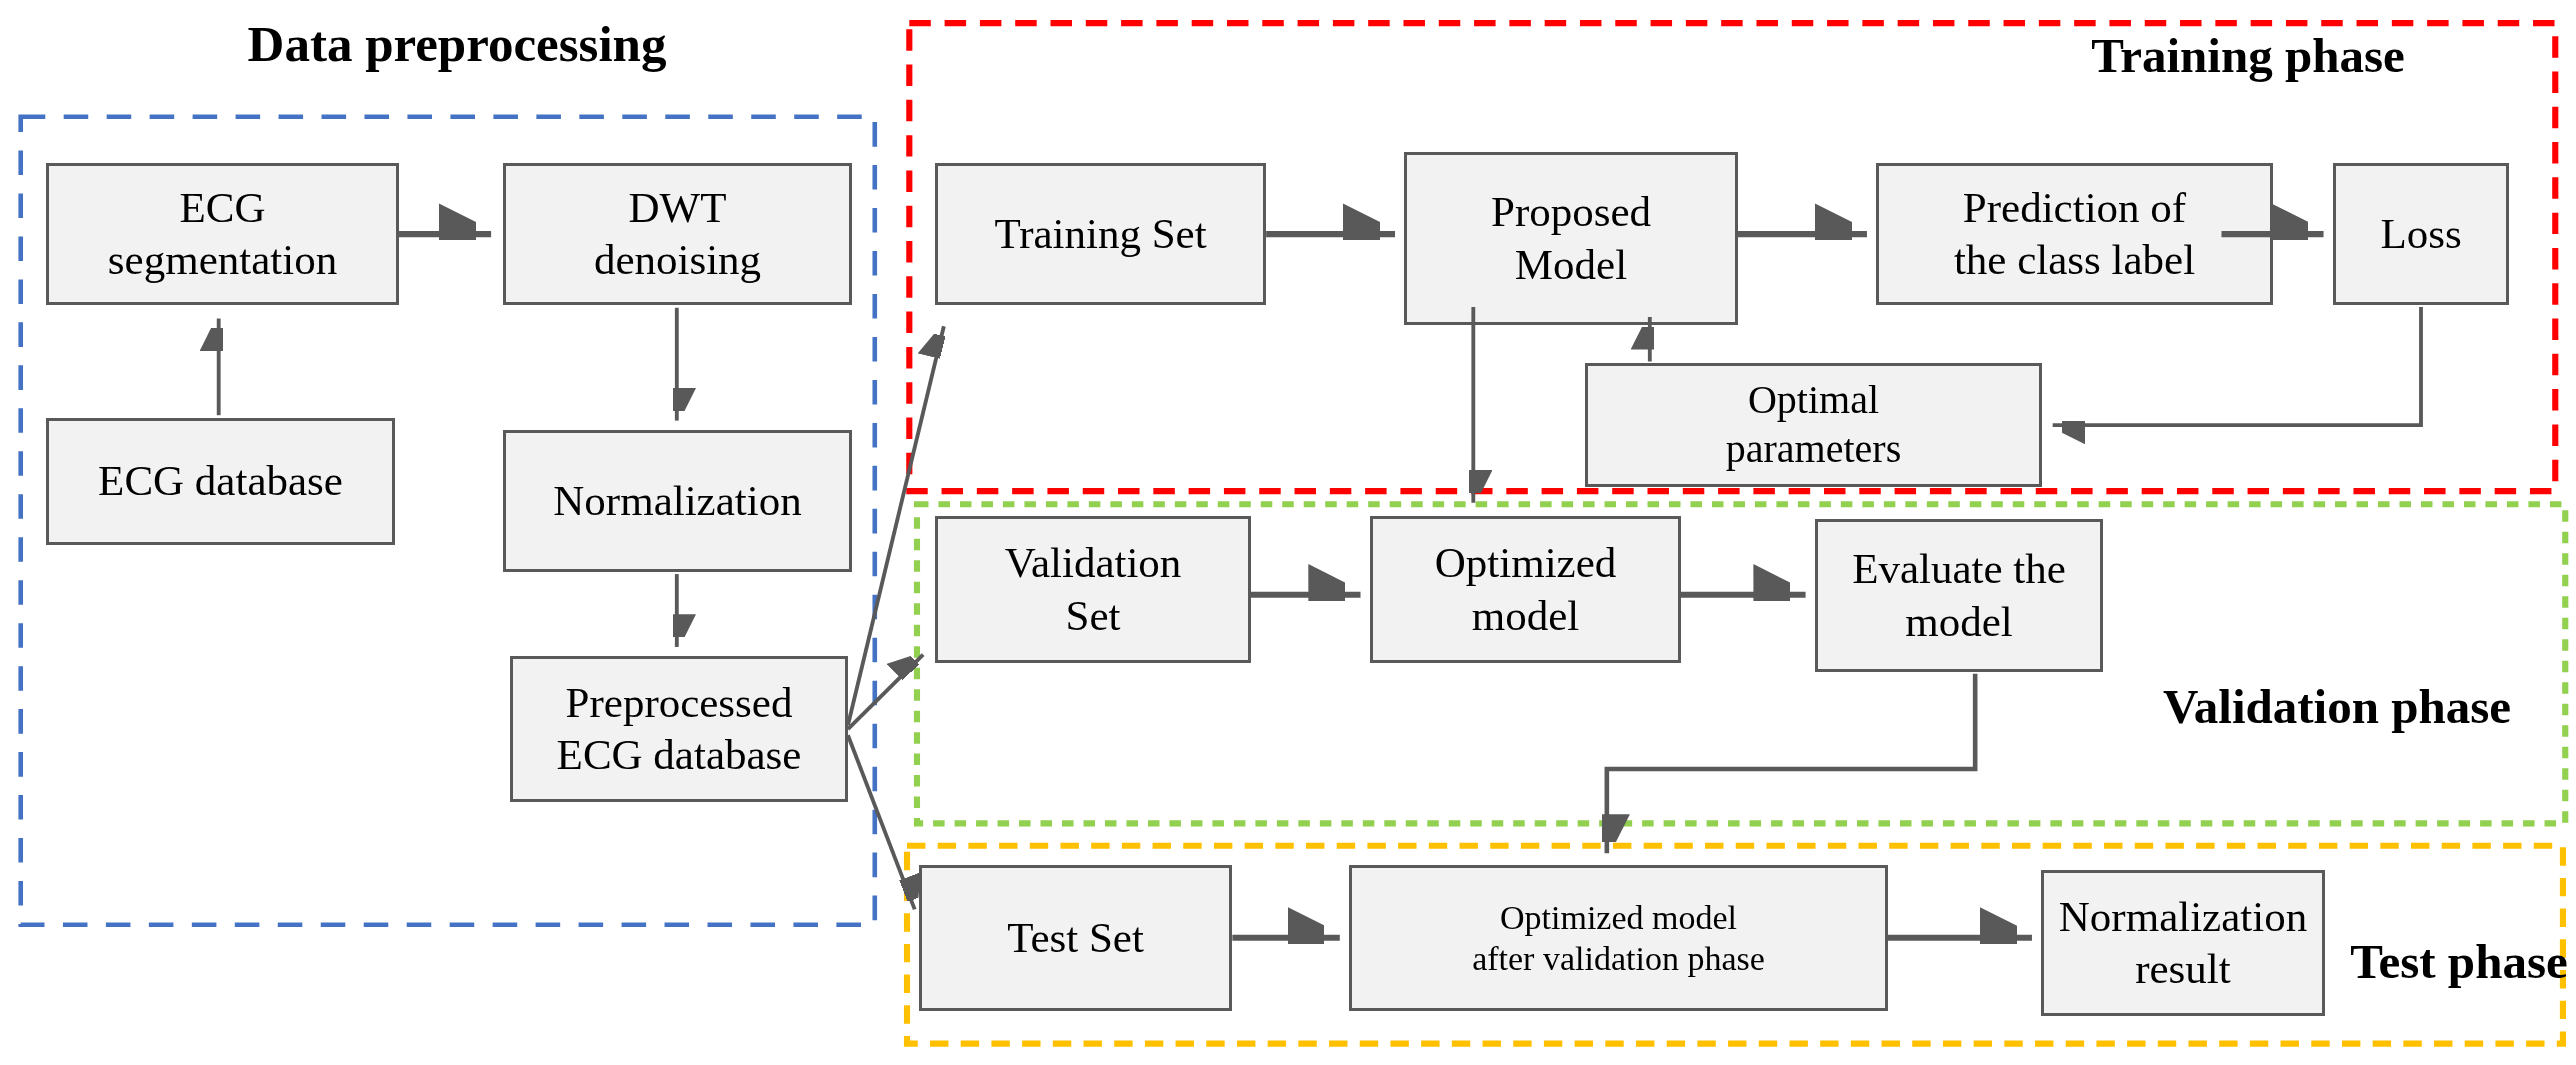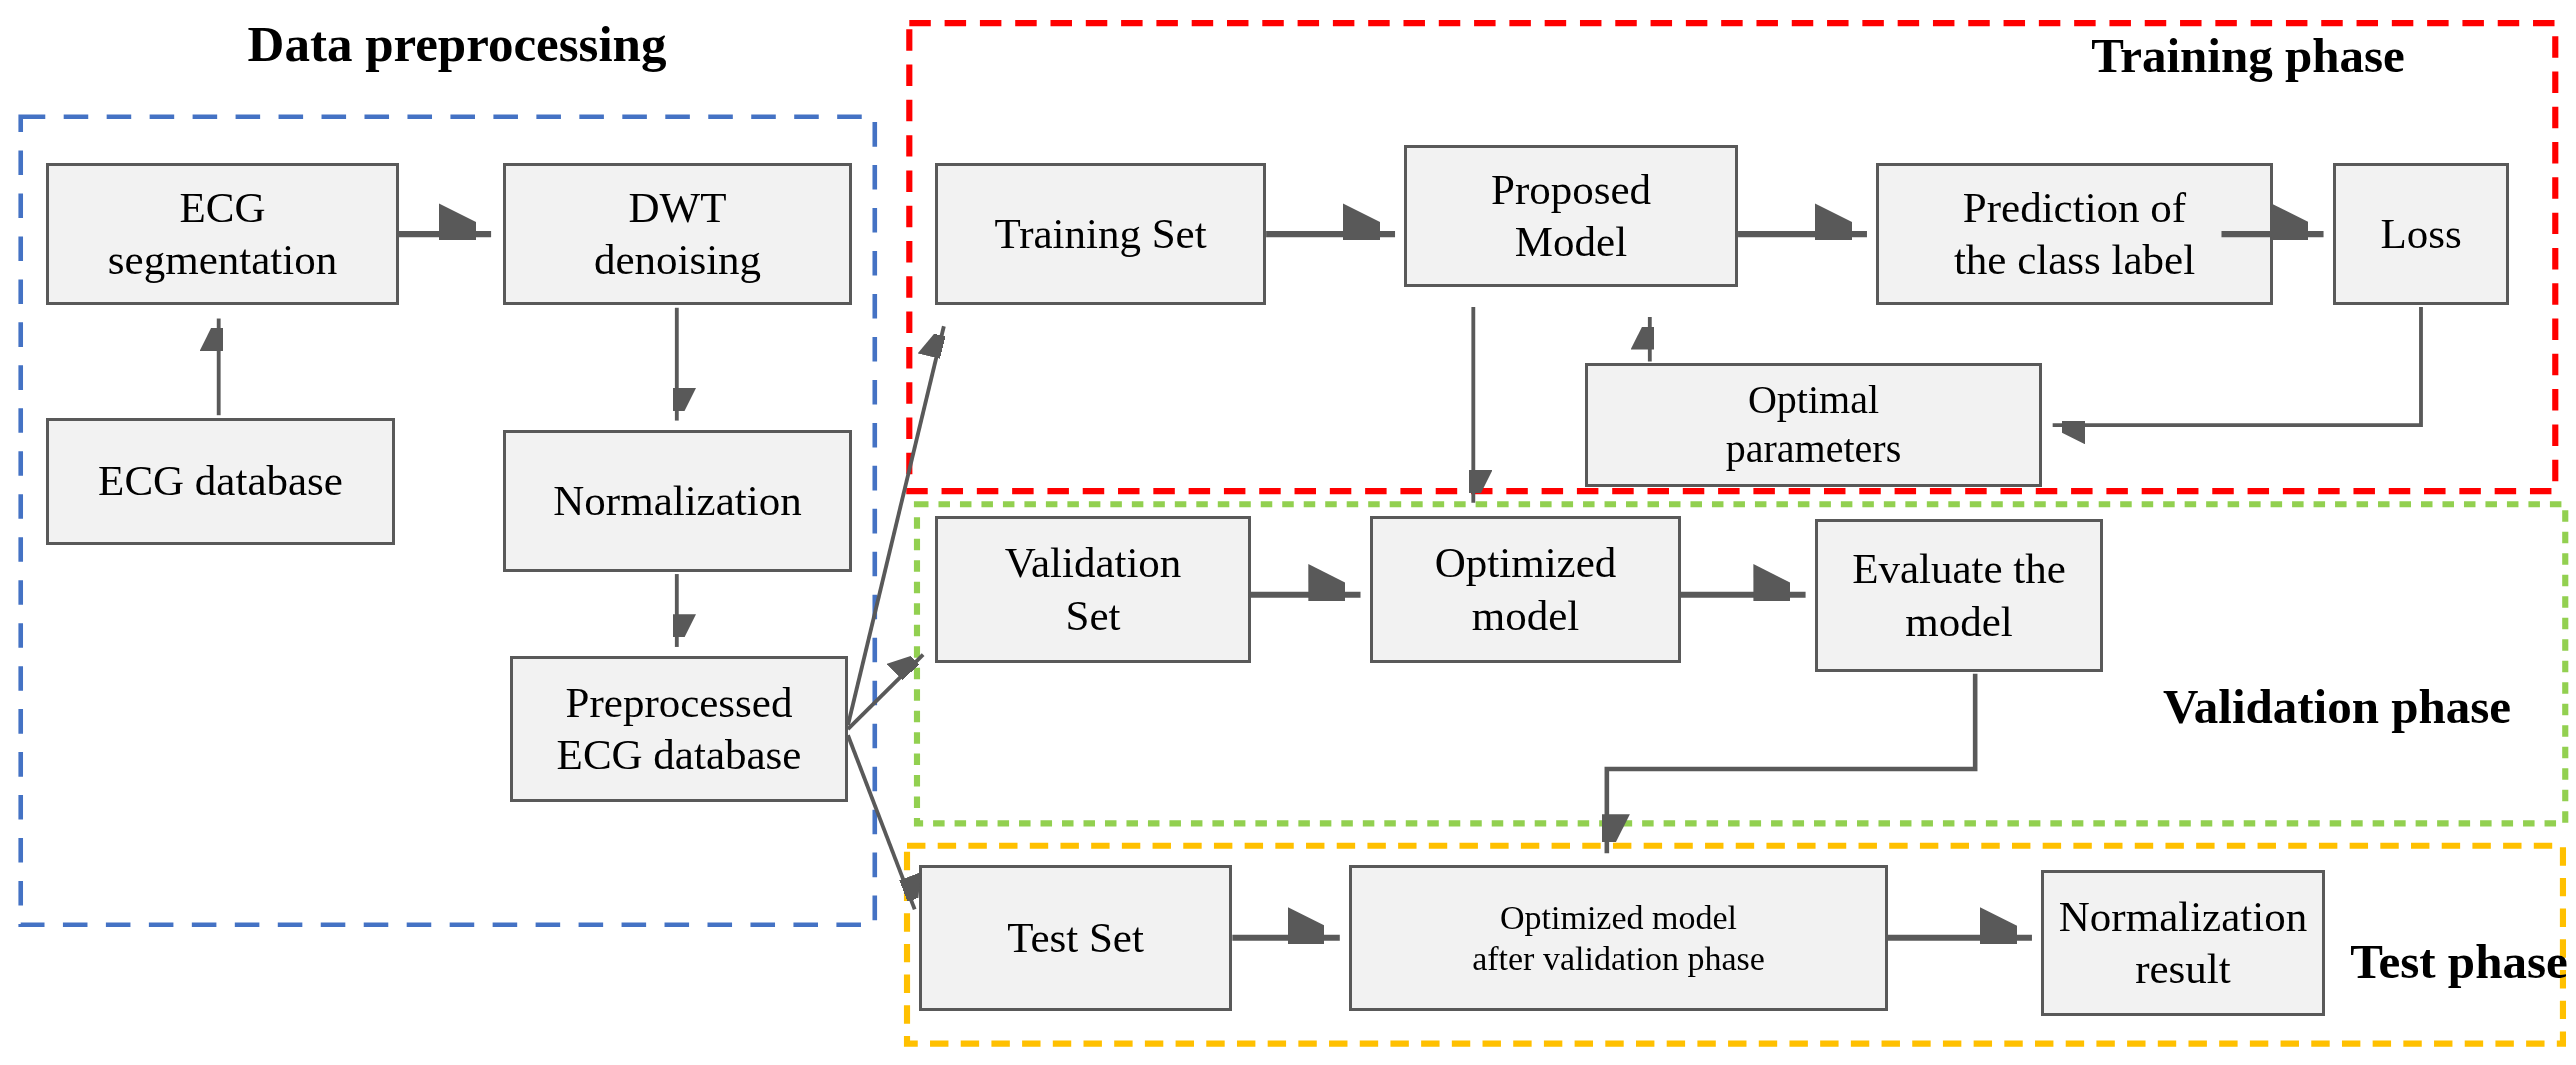--- a/index.html
+++ b/index.html
@@ -70,21 +70,21 @@
   <div class="node" style="left:503px;top:430px;width:349px;height:142px">
     <span class="line">Normalization</span>
   </div>
   <div class="node" style="left:510px;top:656px;width:338px;height:146px">
     <span class="line">Preprocessed</span>
     <span class="line">ECG database</span>
   </div>
   <div class="node" style="left:935px;top:163px;width:331px;height:142px">
     <span class="line">Training Set</span>
   </div>
-  <div class="node" style="left:1404px;top:145px;width:334px;height:142px">
+  <div class="node" style="left:1404px;top:152px;width:334px;height:173px">
     <span class="line">Proposed</span>
     <span class="line">Model</span>
   </div>
   <div class="node" style="left:1876px;top:163px;width:397px;height:142px">
     <span class="line">Prediction of</span>
     <span class="line">the class label</span>
   </div>
   <div class="node" style="left:2333px;top:163px;width:176px;height:142px">
     <span class="line">Loss</span>
   </div>

